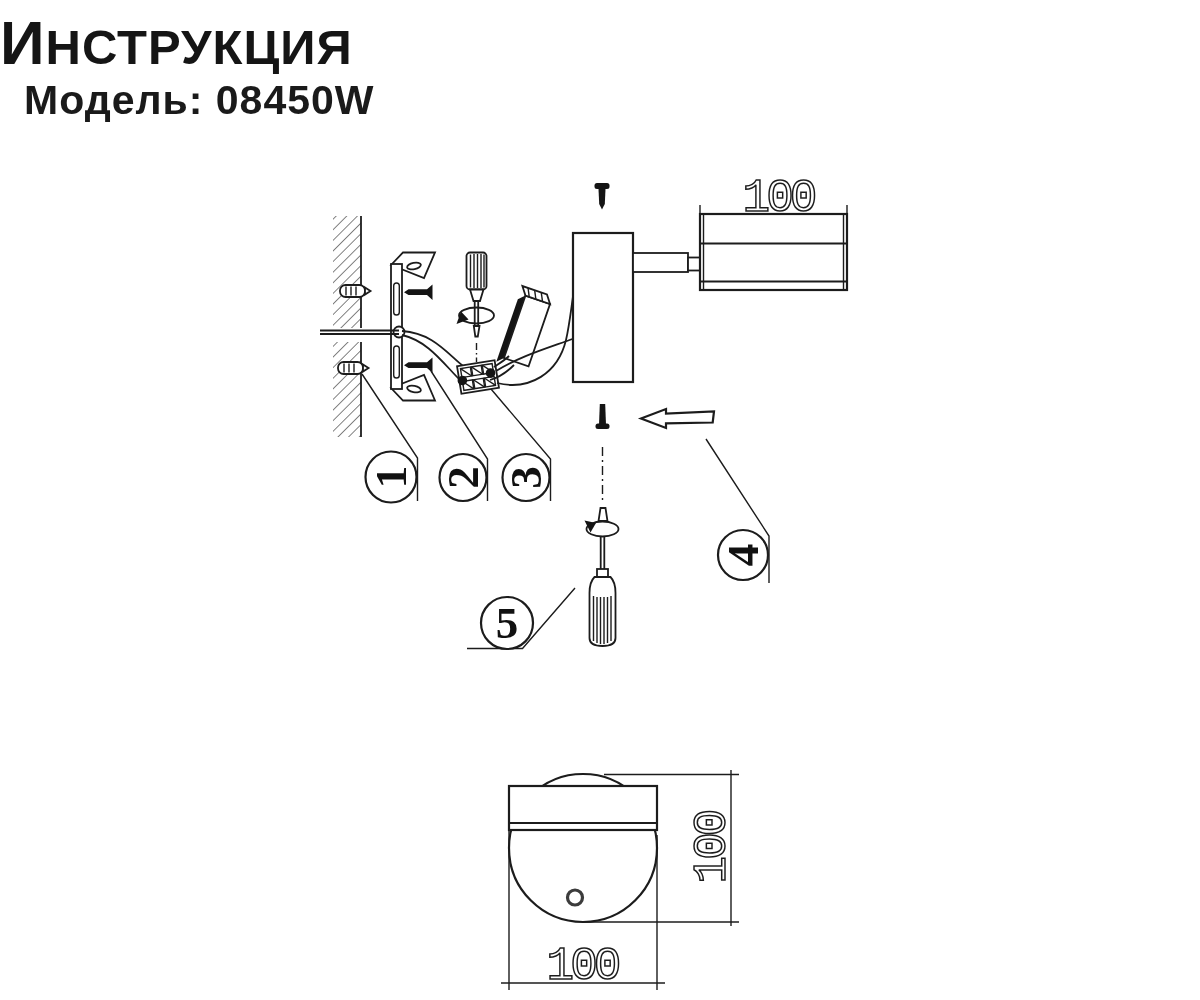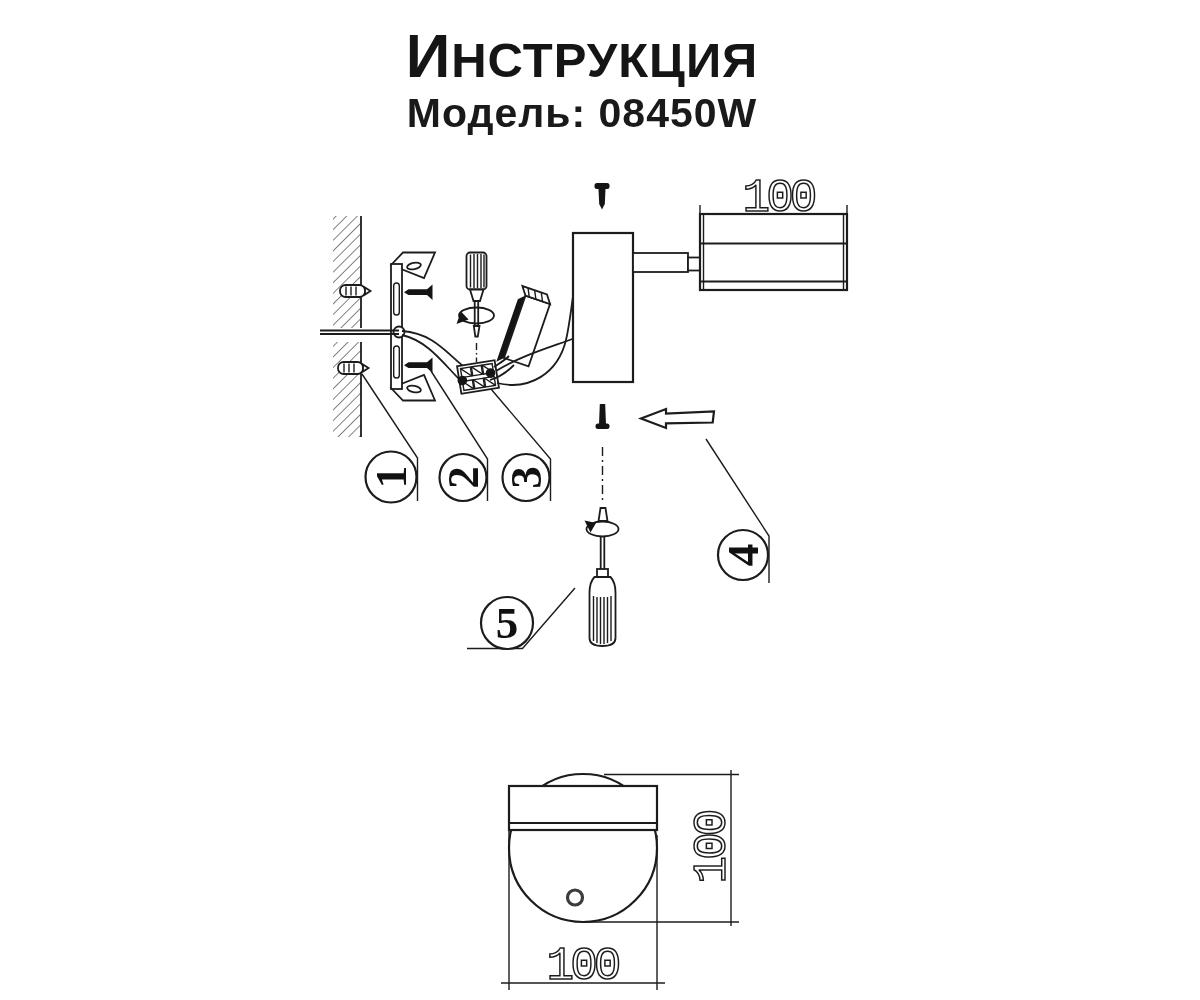--- a/index.html
+++ b/index.html
@@ -1,22 +1,22 @@
 <!DOCTYPE html>
 <html><head>
 <meta charset="utf-8">
 <style>
   html,body{margin:0;padding:0;background:#ffffff;}
   .stage{position:relative;width:1200px;height:1000px;background:#ffffff;overflow:hidden;
          font-family:"Liberation Sans",sans-serif;color:#161616;}
-  .title-block{position:absolute;left:0;top:23px;width:1164px;text-align:center;line-height:1.05;}
+  .title-block{position:absolute;left:0;top:10px;width:1164px;text-align:left;line-height:1.05;}
   .title-line{font-weight:700;letter-spacing:1px;color:#151515;}
   .title-line .initial{font-size:62px;}
   .title-line .rest{font-size:49px;}
-  .model-line{margin-top:4px;font-size:41px;font-weight:600;color:#1a1a1a;letter-spacing:1px;}
+  .model-line{margin-top:4px;font-size:41px;font-weight:600;color:#1a1a1a;letter-spacing:1px;padding-left:24px;}
   svg{position:absolute;left:0;top:0;}
   .ln{fill:none;stroke:#1c1c1c;stroke-width:1.8;}
   .ln2{fill:none;stroke:#1c1c1c;stroke-width:2.2;}
   .thin{fill:none;stroke:#1c1c1c;stroke-width:1.4;}
   .fw{fill:#ffffff;stroke:#1c1c1c;stroke-width:1.8;}
   .fw2{fill:#ffffff;stroke:#1c1c1c;stroke-width:2.2;}
   .fb{fill:#141414;stroke:none;}
   .dim-text{font-family:"Liberation Mono",monospace;font-size:46px;letter-spacing:-4px;
             fill:#ffffff;stroke:#1c1c1c;stroke-width:1.5;text-anchor:middle;}
   .callout-digit{font-family:"Liberation Serif",serif;font-weight:bold;font-size:45px;

